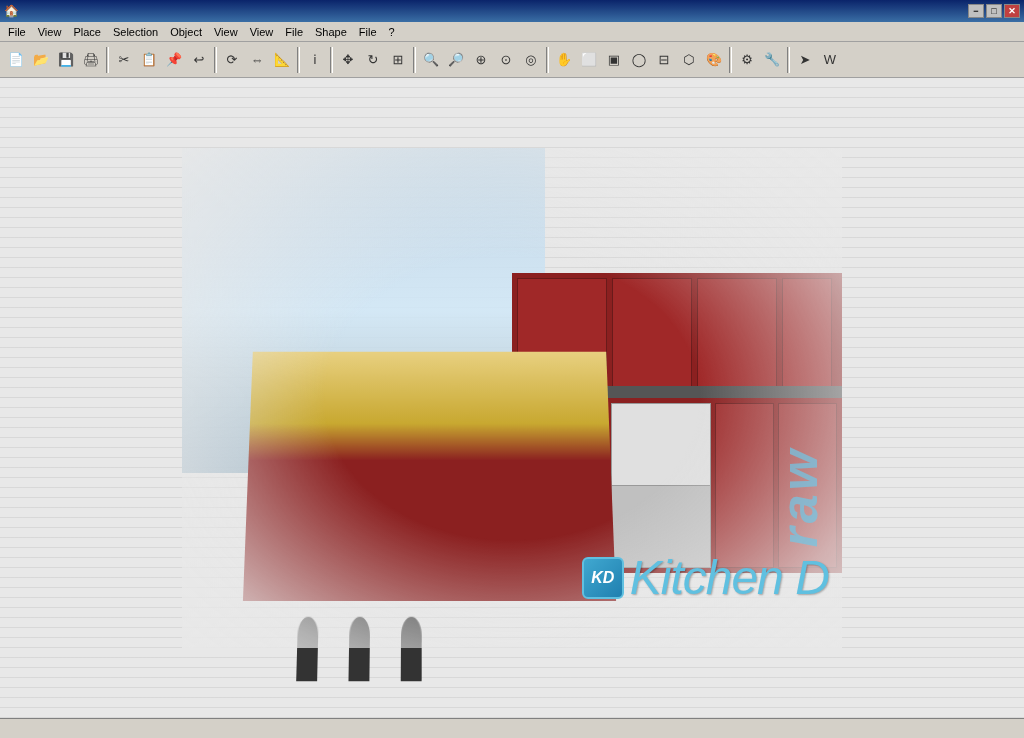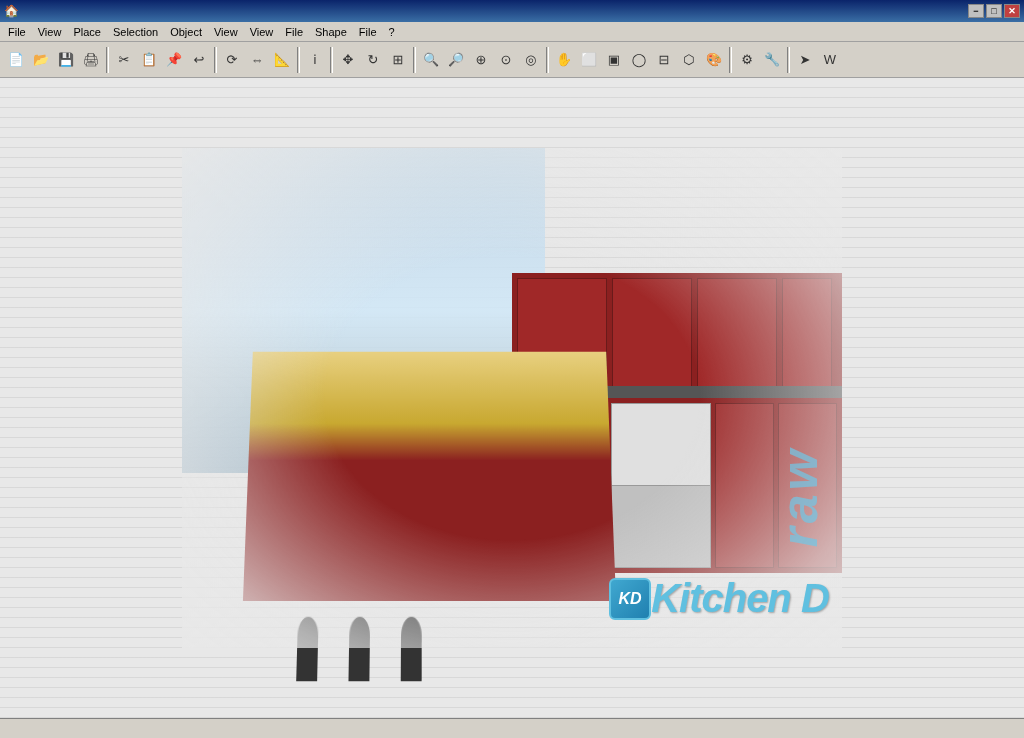--- a/index.html
+++ b/index.html
@@ -161,36 +161,37 @@
 
     
     .logo-area {
       position: absolute;
       bottom: 5%; right: 2%;
       text-align: right;
     }
     .kd-logo-box {
       display: inline-flex;
       align-items: center;
-      margin-bottom: 2px;
+      gap: 6px;
+      margin-bottom: 18px;
     }
     .kd-icon {
       width: 42px; height: 42px;
       background: linear-gradient(135deg, #40a8d0, #2080b0);
       border: 2px solid #60c0e0;
       border-radius: 6px;
       display: flex; align-items: center; justify-content: center;
       color: white;
       font-size: 16px;
       font-weight: bold;
       font-style: italic;
     }
     .kd-name {
-      font-size: 40px;
-      font-weight: bold;
+      font-size: 48px;
+      font-weight: normal;
       color: #60c0e0;
       font-style: italic;
       text-shadow: 1px 1px 2px rgba(0,0,0,0.3);
       letter-spacing: -1px;
       text-align: center;
     }
     .kd-version {
       color: #a0c8e0;
       font-size: 18px;
       font-style: italic;

